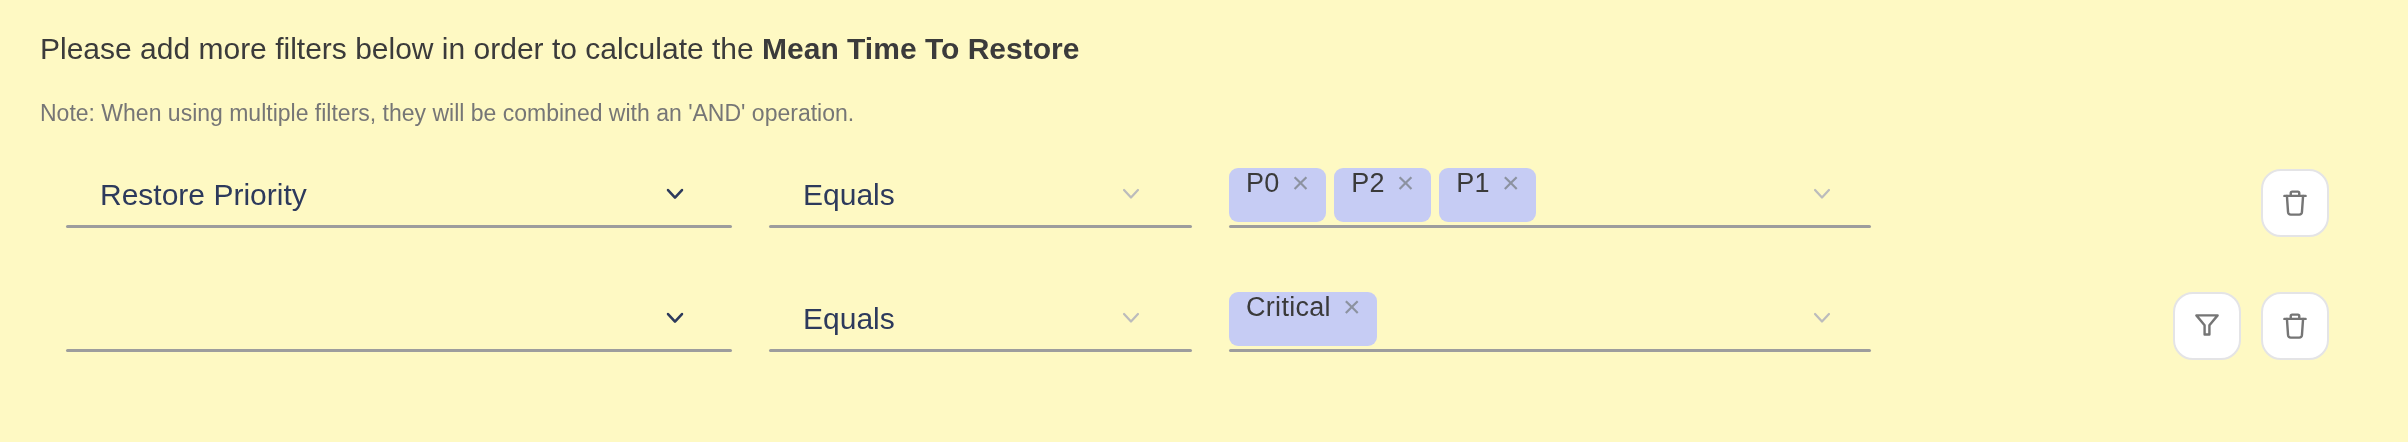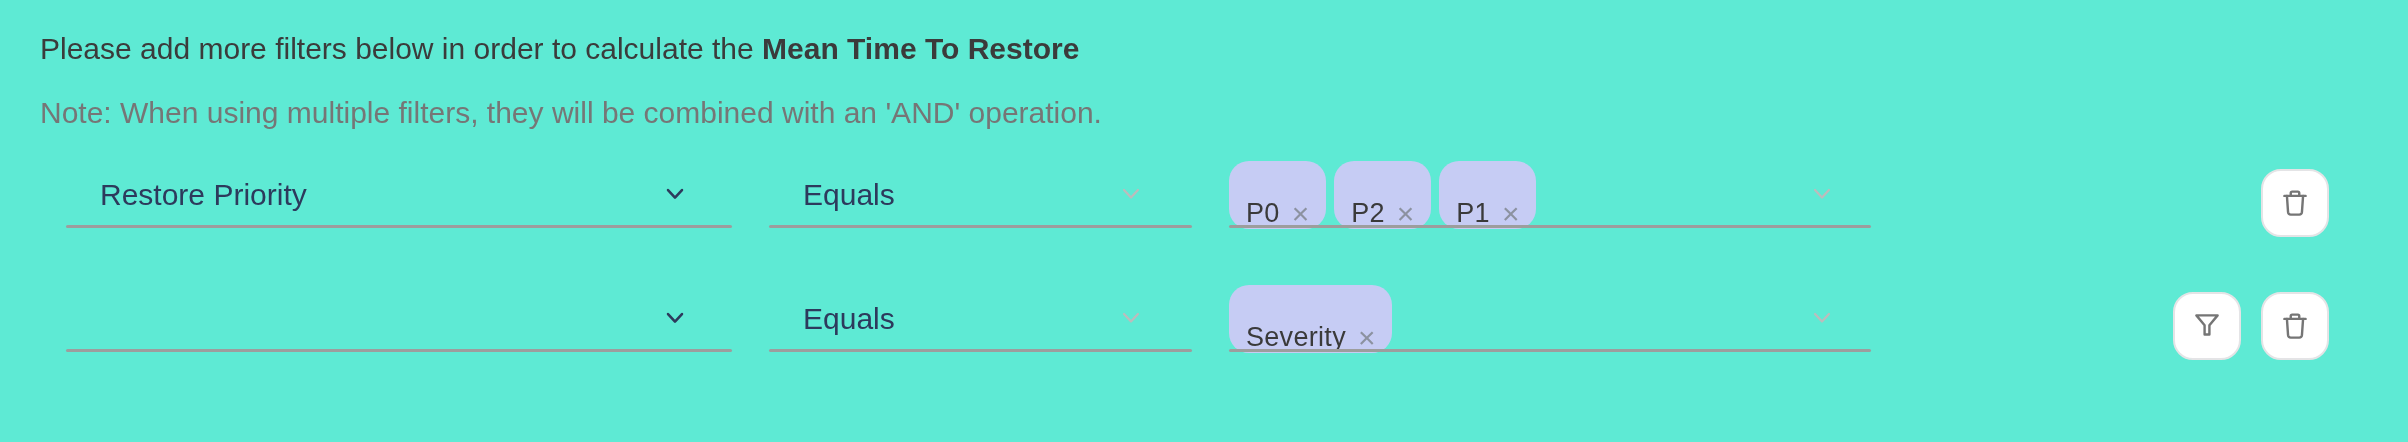--- a/index.html
+++ b/index.html
@@ -5,40 +5,40 @@
   html, body {
     margin: 0;
     padding: 0;
     background: #ffffff;
     font-family: "Liberation Sans", "DejaVu Sans", sans-serif;
   }
   .screen {
     position: relative;
     width: 2408px;
     height: 442px;
-    background: #5eead4;
+    background: #fef9c3;
     overflow: hidden;
   }
   .heading {
     position: absolute;
     left: 40px;
     top: 30px;
     margin: 0;
     font-size: 30px;
     line-height: 38px;
     color: var(--heading-text, #3b3b3b);
     white-space: nowrap;
   }
   .heading strong { font-weight: 700; color: var(--heading-text, #3b3b3b); }
   .note {
     position: absolute;
     left: 40px;
     top: 94px;
     margin: 0;
-    font-size: 30px;
+    font-size: 23px;
     line-height: 38px;
     color: var(--note-text, #767676);
     white-space: nowrap;
   }
   .filter-row {
     position: absolute;
     left: 66px;
     display: flex;
     gap: 37px;
   }
@@ -74,24 +74,24 @@
     top: 50%;
     transform: translateY(-54%);
     width: 30px;
     height: 30px;
   }
   .chev-dark  { right: 42px; color: var(--field-text, #2d3a5c); }
   .chev-light { right: 34px; color: var(--muted-chevron, #bcbcbc); }
   .field-op .chev-light { right: 46px; }
   .tag {
     display: inline-flex;
-    align-items: flex-end;
-    height: 68px;
+    align-items: flex-start;
+    height: 54px;
     padding: 0 17px;
-    border-radius: 20px;
+    border-radius: 9px;
     background: var(--tag-bg, #c6ccf4);
     font-size: 27px;
     color: var(--tag-text, #3a3a3a);
     white-space: nowrap;
   }
   .tag .tag-label { letter-spacing: 0.3px; }
   .tag .tag-x {
     margin-left: 12px;
     font-size: 30px;
     line-height: 1;
@@ -166,21 +166,21 @@
         </svg>
     </div>
     <div class="field field-op">
       <span class="field-text">Equals</span>
       <svg class="chev chev-light" viewBox="0 0 28 28" fill="none" stroke="currentColor" stroke-width="2.1" stroke-linecap="round" stroke-linejoin="round">
           <polyline points="7.5 10.5 14 17.5 20.5 10.5"></polyline>
         </svg>
     </div>
     <div class="field field-val">
       <span class="tag">
-        <span class="tag-label">Severity</span>
+        <span class="tag-label">Critical</span>
         <span class="tag-x">×</span>
       </span>
       <svg class="chev chev-light" viewBox="0 0 28 28" fill="none" stroke="currentColor" stroke-width="2.1" stroke-linecap="round" stroke-linejoin="round">
           <polyline points="7.5 10.5 14 17.5 20.5 10.5"></polyline>
         </svg>
     </div>
   </div>
 
   <button class="icon-btn btn-trash-1">
     <svg viewBox="0 0 24 24" fill="none" stroke="currentColor" stroke-width="1.7" stroke-linecap="round" stroke-linejoin="round">

